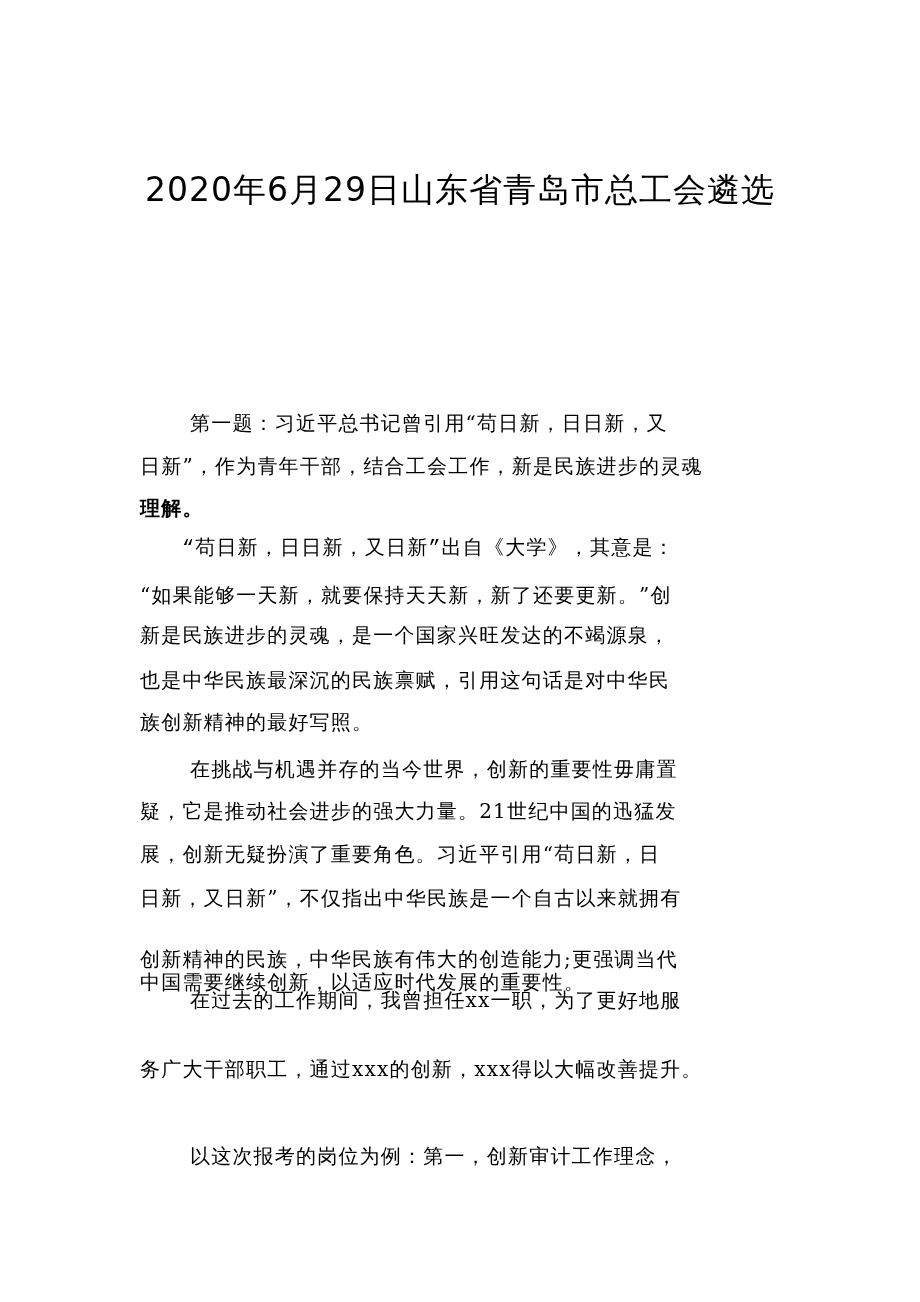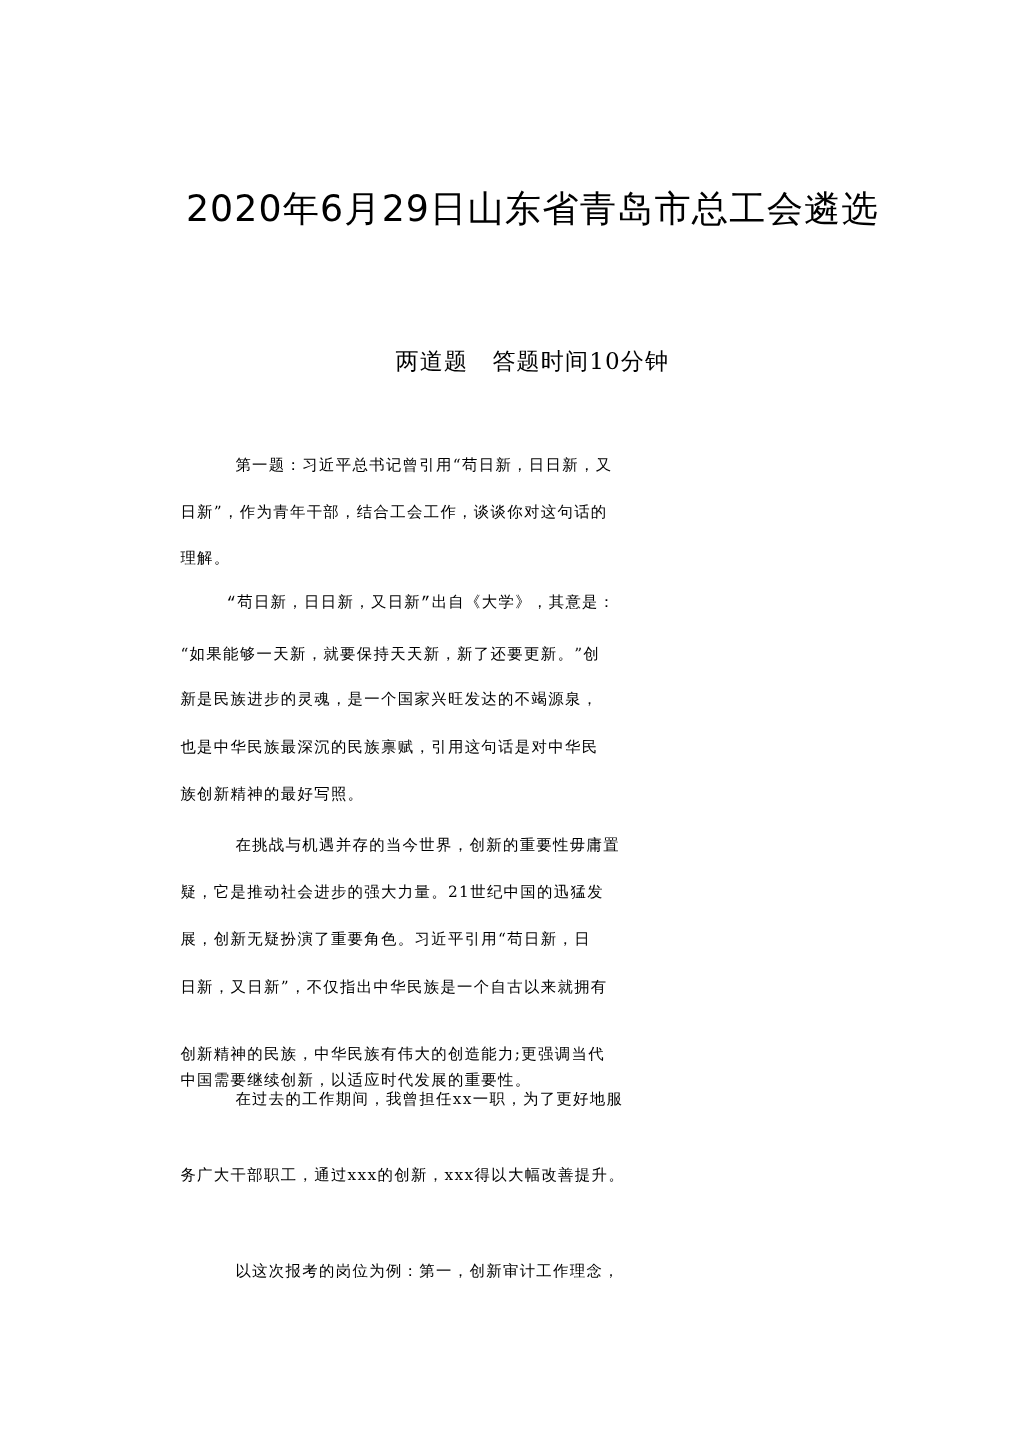--- a/index.html
+++ b/index.html
@@ -1,47 +1,46 @@
 <!DOCTYPE html>
 <html><head>
 <meta charset="utf-8">
 <style>
   html, body { margin: 0; padding: 0; background: #ffffff; }
   body { width: 920px; height: 1302px; position: relative; overflow: hidden; color: #000; }
-  .page { position: absolute; left: 0; top: 0; width: 736px; height: 1302px; background: #fff; margin-left: 24px; }
+  .page { position: absolute; left: 0; top: 0; width: 736px; height: 1302px; background: #fff; }
   .title-line {
     position: absolute; left: 0; width: 920px; text-align: center;
     font-family: "DejaVu Sans", "Liberation Sans", sans-serif;
     font-size: 33px; line-height: 40px; white-space: nowrap; letter-spacing: 1px;
   }
   .subtitle {
     position: absolute; left: 0; width: 920px; text-align: center;
     font-family: "DejaVu Serif", "Liberation Serif", serif;
     font-size: 21px; line-height: 28px; white-space: nowrap; letter-spacing: 1px;
   }
   .line {
     position: absolute; left: 140px; white-space: nowrap;
     font-family: "DejaVu Serif", "Liberation Serif", serif;
-    font-size: 14px; line-height: 30px; letter-spacing: 1.2px;
+    font-size: 20px; line-height: 30px; letter-spacing: 1.2px;
   }
   .indent { left: 190px; }
 </style>
 </head>
 <body>
 
 <div class="page">
 
   <div class="title-line" style="top:170px;">2020年6月29日山东省青岛市总工会遴选</div>
 
-  <div class="subtitle" style="top:314px;">两道题　答题时间10分钟</div>
 
   <div>
     <div class="line indent" style="top:408px;">第一题：习近平总书记曾引用“苟日新，日日新，又</div>
-    <div class="line" style="top:451px;">日新”，作为青年干部，结合工会工作，谈谈你对这句话的</div>
-    <div class="line" style="top:493px;">理解。</div>
+    <div class="line" style="top:451px;">日新”，作为青年干部，结合工会工作，新是民族进步的灵魂</div>
+    <div class="line" style="top:493px;font-weight:bold;">理解。</div>
   </div>
 
   <div>
     <div class="line" style="top:534px; left:182px;font-family:Liberation Mono, monospace;">“苟日新，日日新，又日新”出自《大学》，其意是：</div>
     <div class="line" style="top:580px;">“如果能够一天新，就要保持天天新，新了还要更新。”创</div>
     <div class="line" style="top:622px;font-family:Liberation Mono, monospace;">新是民族进步的灵魂，是一个国家兴旺发达的不竭源泉，</div>
     <div class="line" style="top:665px;">也是中华民族最深沉的民族禀赋，引用这句话是对中华民</div>
     <div class="line" style="top:707px;">族创新精神的最好写照。</div>
   </div>
 

